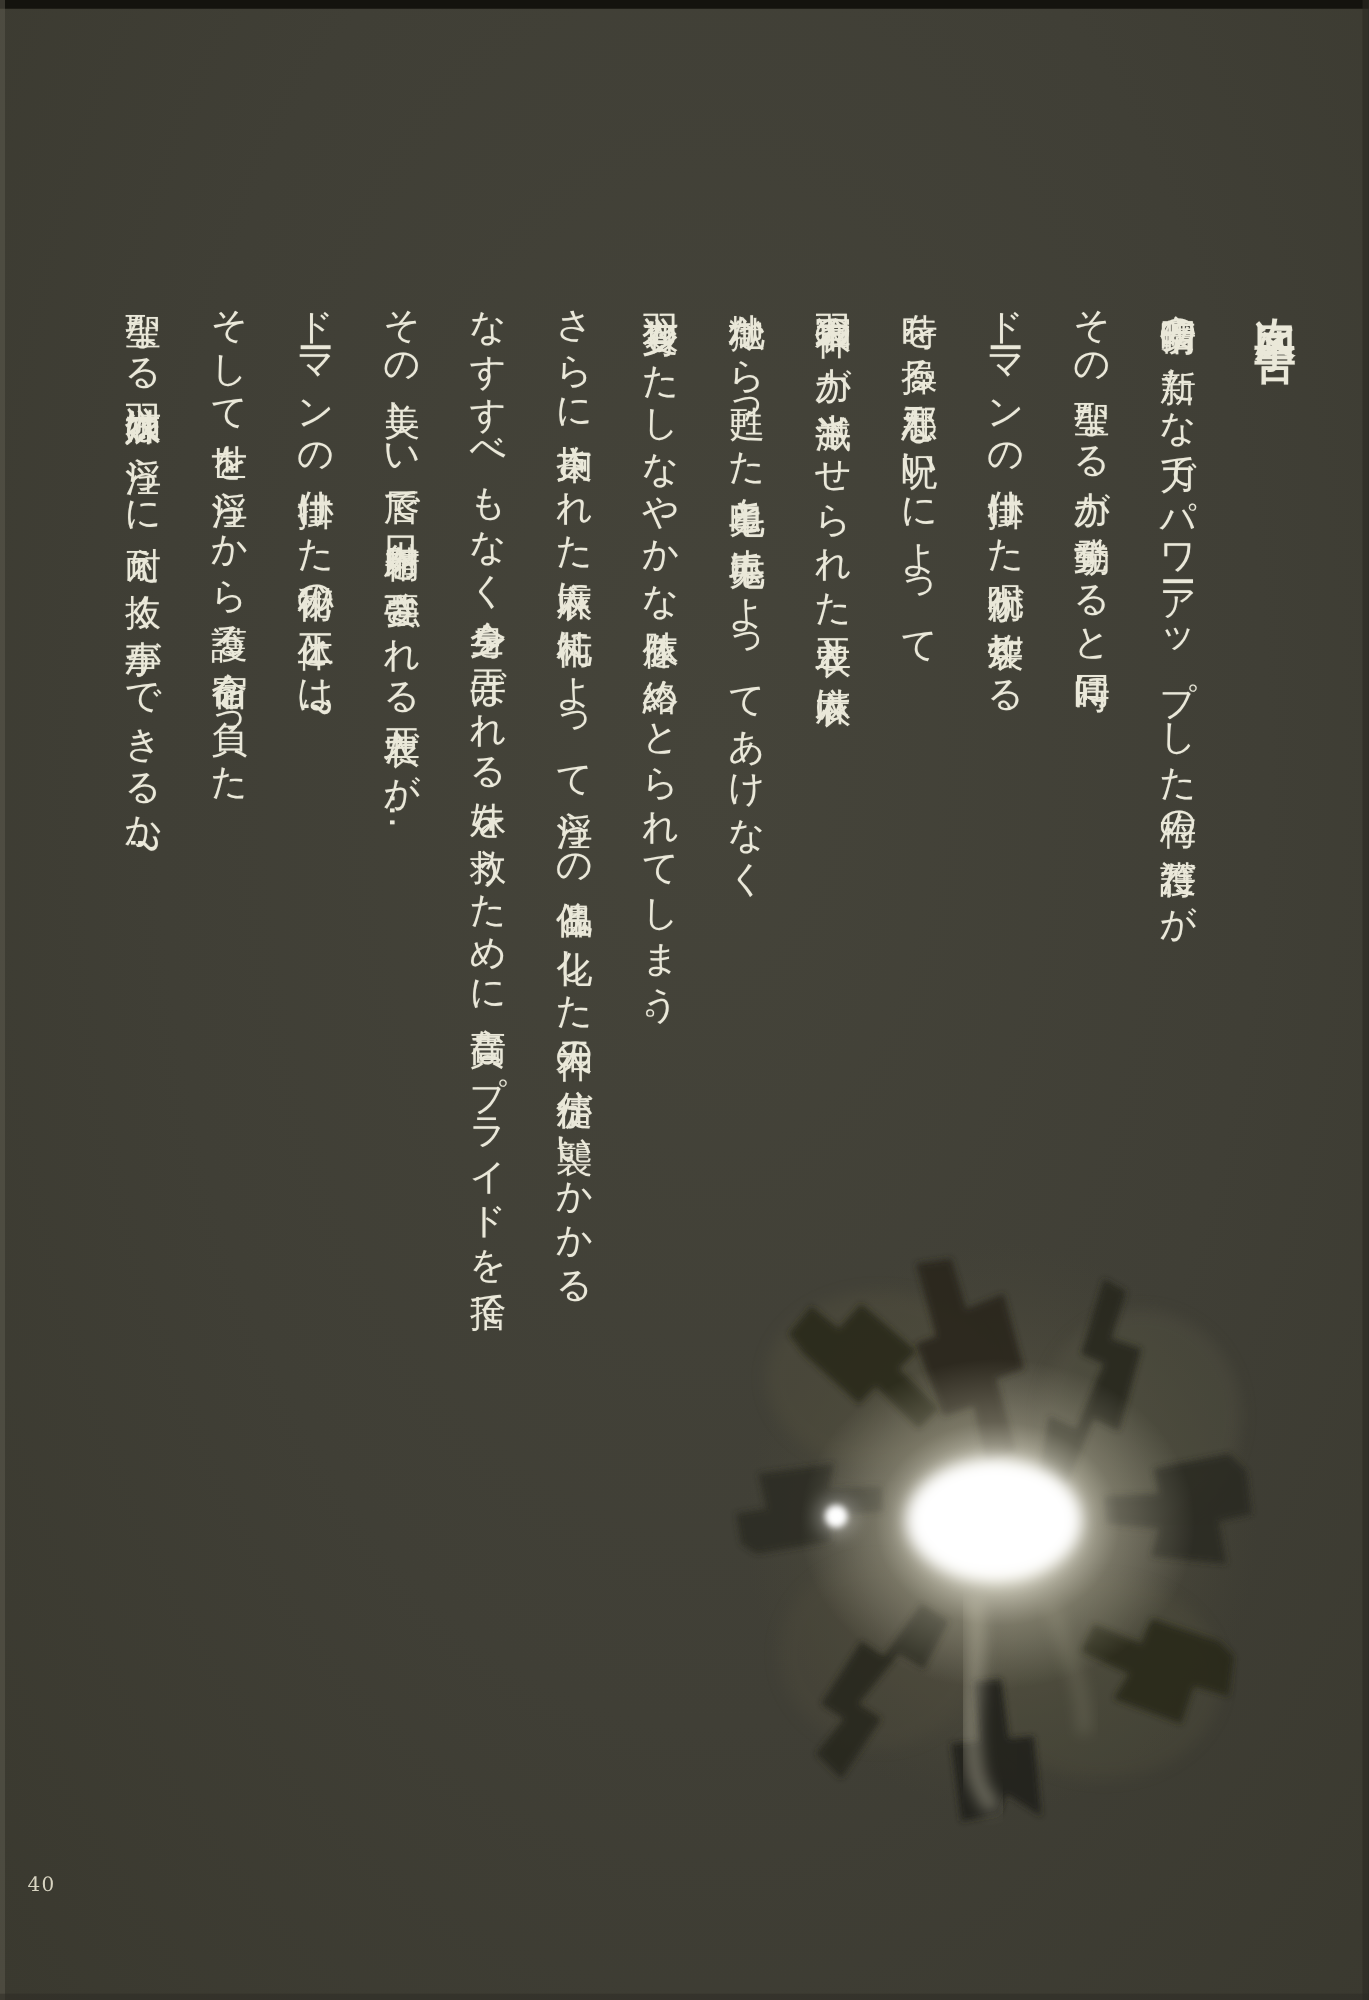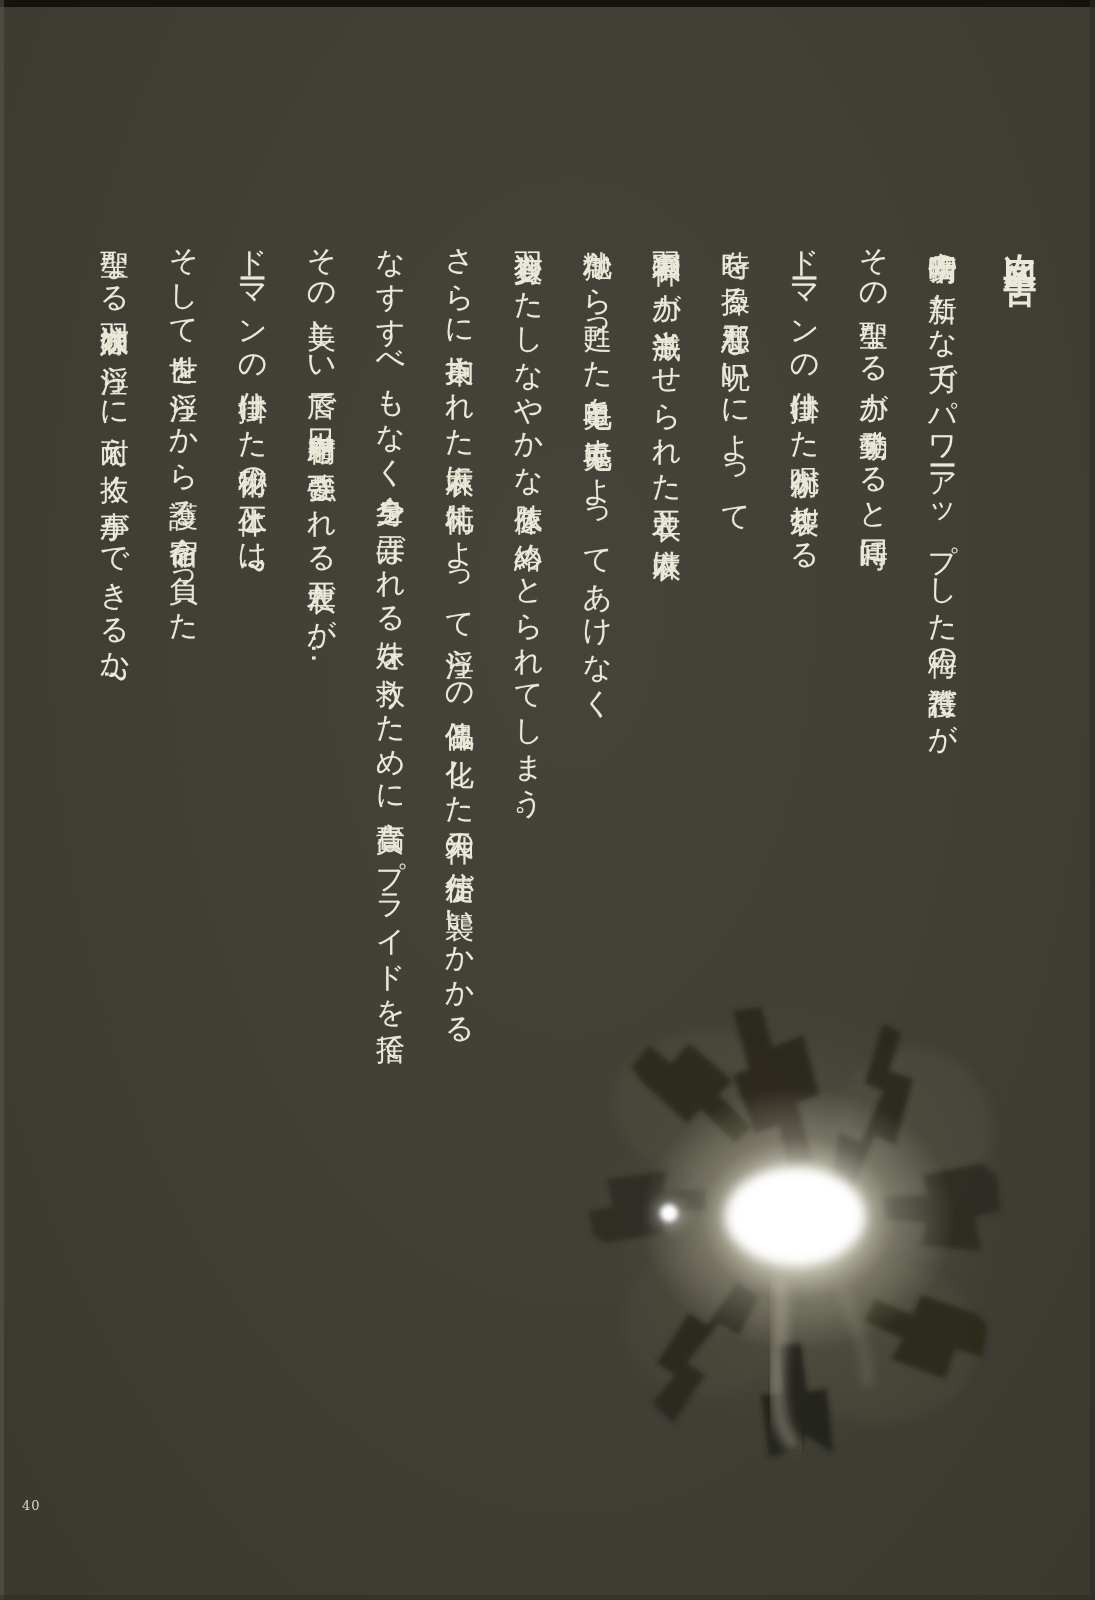--- a/index.html
+++ b/index.html
@@ -36,21 +36,21 @@
     font-size:33px;
     letter-spacing:6px;
     font-weight:bold;
     margin-left:47px;
   }
 
   .artwork { position:absolute; left:583px; top:983px; width:432px; height:482px; }
 
   .pagenum {
     position:absolute; left:22px; top:1498px;
-    font-size:13px; color:#d8d4c1; letter-spacing:1px;
+    font-size:16px; color:#d8d4c1; letter-spacing:1px;
     font-family:"DejaVu Serif", serif;
   }
 </style>
 </head>
 <body>
 
 <div class="sheet">
   <div class="edge-top"></div>
   <div class="edge-left"></div>
   <div class="edge-right"></div>

